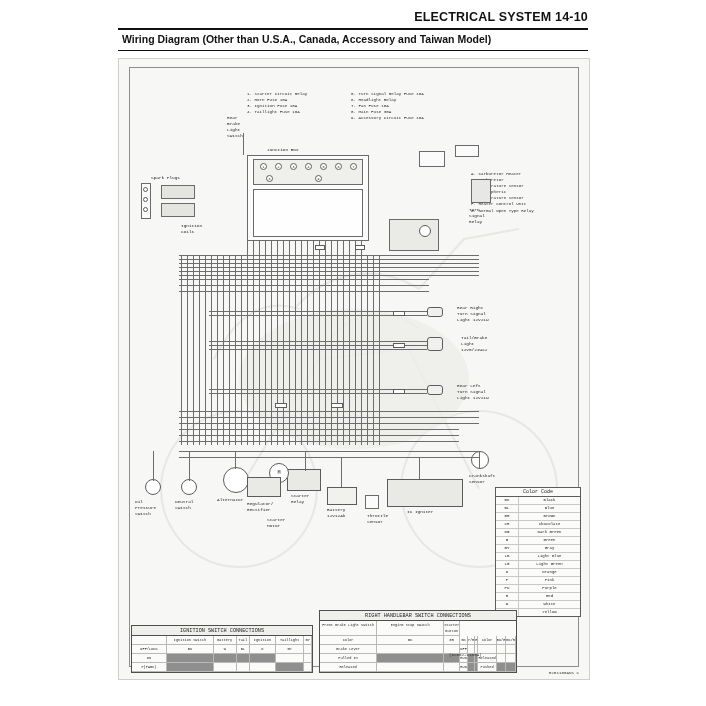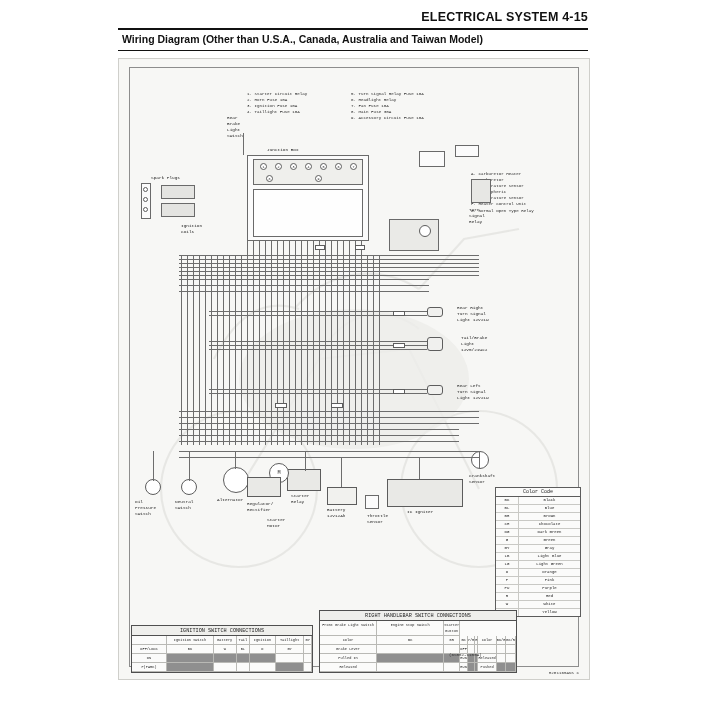--- a/index.html
+++ b/index.html
@@ -228,24 +228,24 @@
     color: #222;
     white-space: nowrap;
   }
 </style>
 </head>
 <body>
 
 <div class="page">
 
   <div class="header">
-    <div class="header-title">ELECTRICAL SYSTEM 4-15</div>
+    <div class="header-title">ELECTRICAL SYSTEM 14-10</div>
     <div class="header-rule"></div>
     <div class="header-sub-box">
-      <div class="header-sub">Wiring Diagram (Other than U.S.A., Canada, Australia and Taiwan Model)</div>
+      <div class="header-sub">Wiring Diagram (Other than U.S.A., Canada, Accessory and Taiwan Model)</div>
     </div>
   </div>
 
   <div class="diagram">
 
     <svg class="ghost" viewBox="0 0 470 620">
       <g fill="none" stroke="#d9d9d5" stroke-width="2.2">
         <ellipse cx="120" cy="430" rx="78" ry="78"></ellipse>
         <ellipse cx="360" cy="430" rx="78" ry="78"></ellipse>
         <path d="M120 430 L200 300 L290 290 L360 430"></path>

